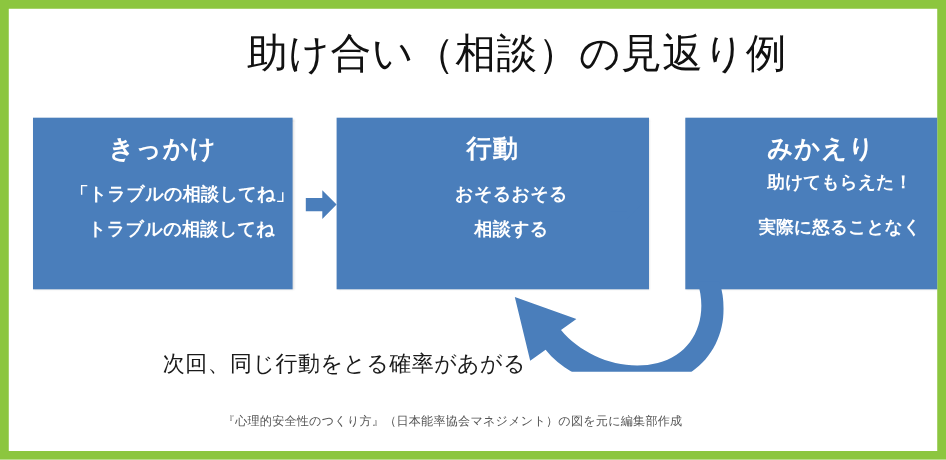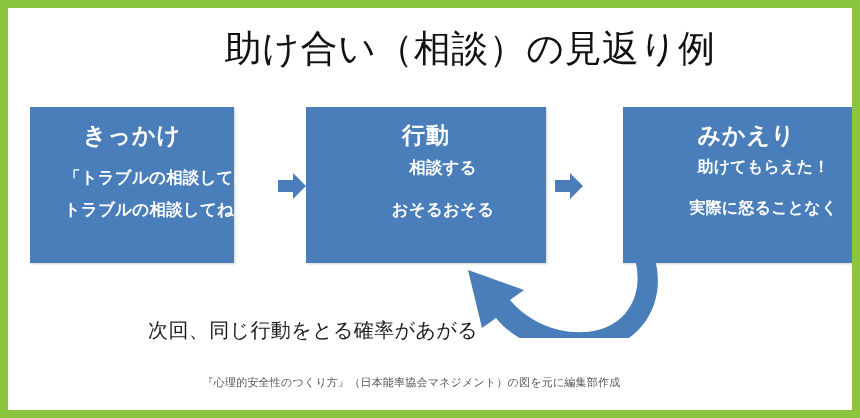--- a/index.html
+++ b/index.html
@@ -45,22 +45,22 @@
 
   
   .box {
     position: absolute;
     top: 99px;
     height: 156px;
     background: #4A7EBB;
     box-sizing: border-box;
     box-shadow: 1px 1px 2px rgba(0,0,0,0.18);
   }
-  .box-1 { left: 22px;  width: 204px; }
-  .box-2 { left: 298px; width: 240px; }
+  .box-1 { left: 22px;  width: 236px; }
+  .box-2 { left: 298px; width: 284px; }
   .box-3 { left: 575px; width: 247px; margin-left: 40px; }
 
   .box-head {
     margin-top: 14px;
     text-align: center;
     color: #ffffff;
     font-size: 23px;
     font-weight: 700;
     letter-spacing: 1px;
     line-height: 1.3;
@@ -140,22 +140,22 @@
     </div>
 
     <div class="connector connector-1">
       <svg viewBox="0 0 32 30" xmlns="http://www.w3.org/2000/svg">
         <polygon points="2,9 17,9 17,2 30,15 17,28 17,21 2,21" fill="#4A7EBB"></polygon>
       </svg>
     </div>
 
     <div class="box box-2">
       <div class="box-head">行動</div>
+      <div class="box-body">おそるおそる</div>
       <div class="box-body" style="margin-top:0">相談する</div>
-      <div class="box-body">おそるおそる</div>
     </div>
 
     <div class="connector connector-2">
       <svg viewBox="0 0 32 30" xmlns="http://www.w3.org/2000/svg">
         <polygon points="2,9 17,9 17,2 30,15 17,28 17,21 2,21" fill="#4A7EBB"></polygon>
       </svg>
     </div>
 
     <div class="box box-3">
       <div class="box-head">みかえり</div>

